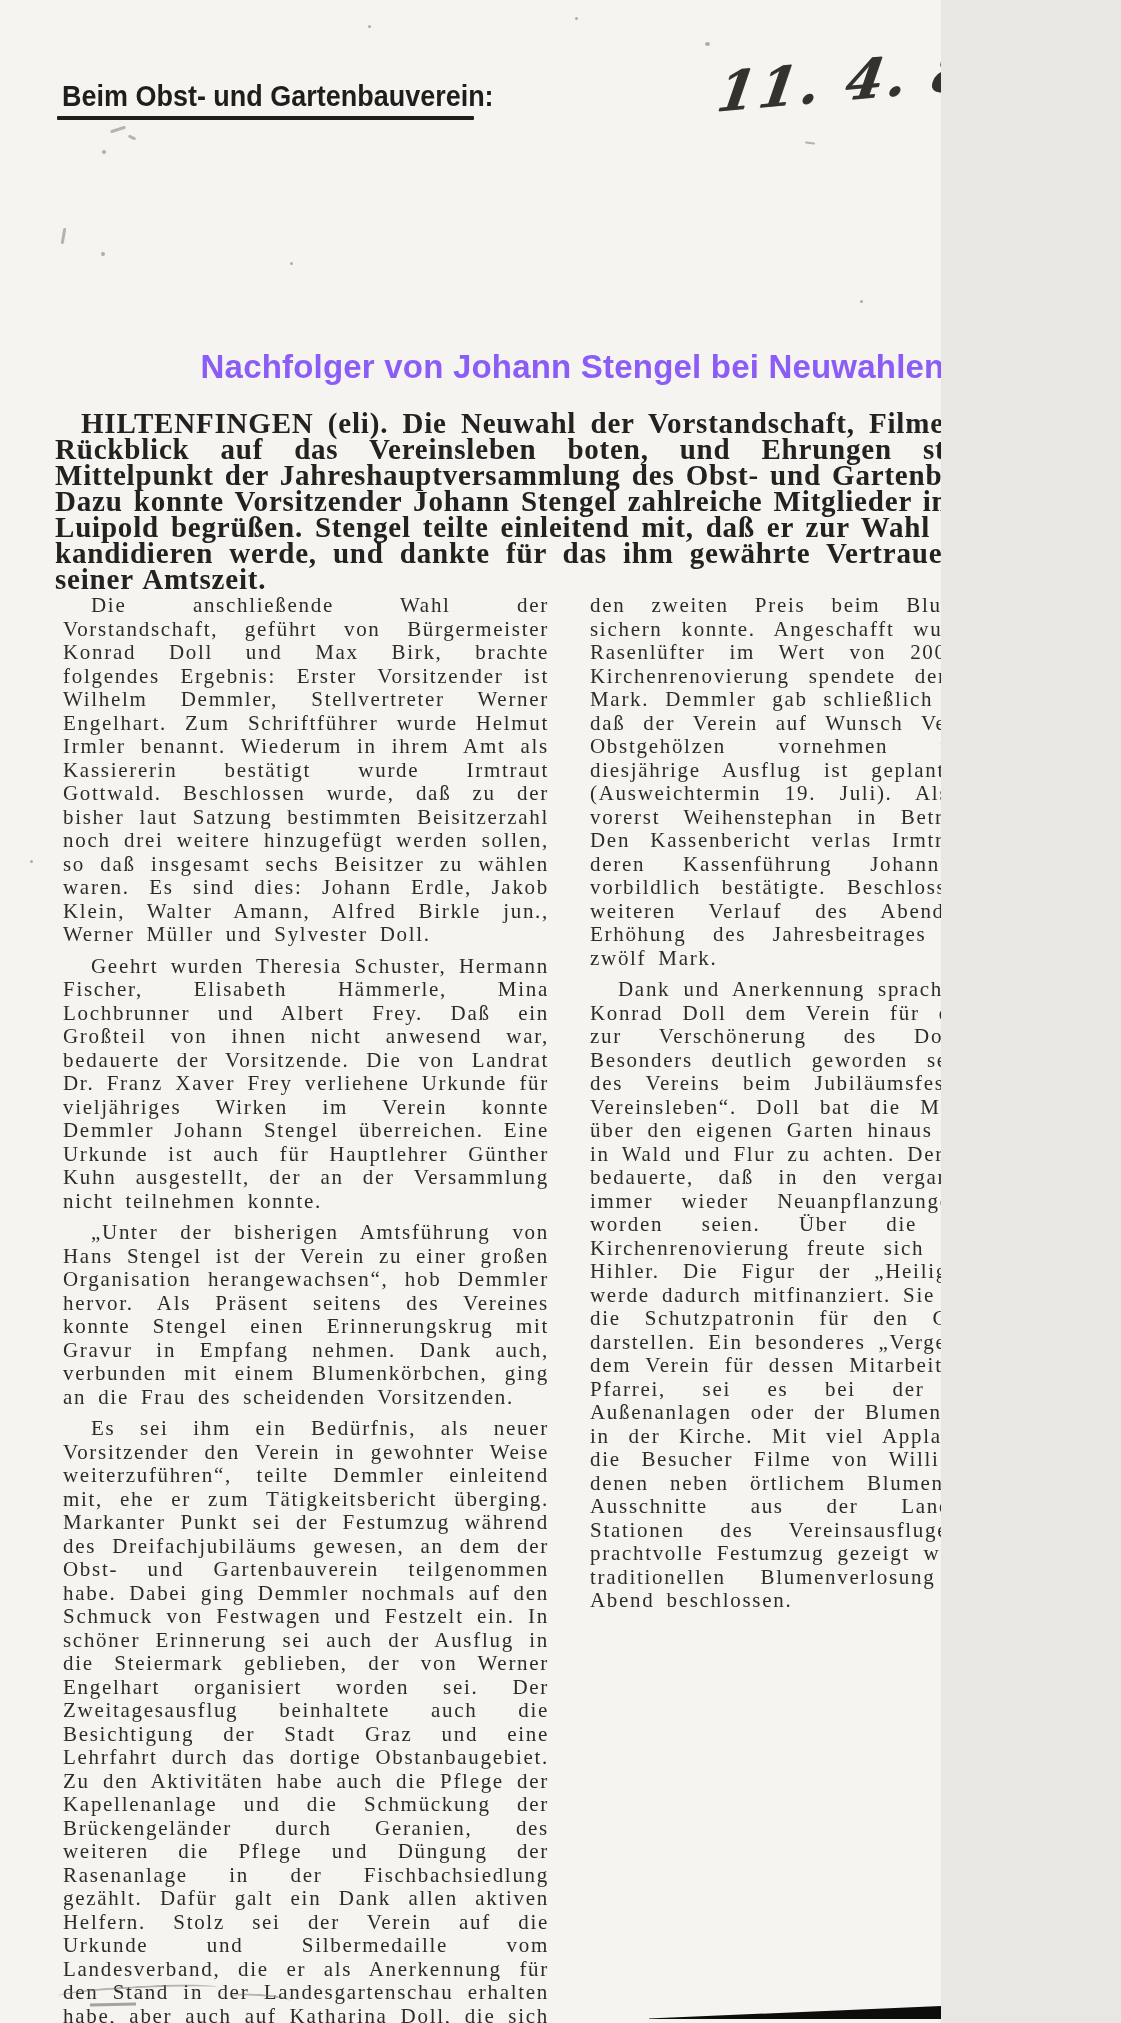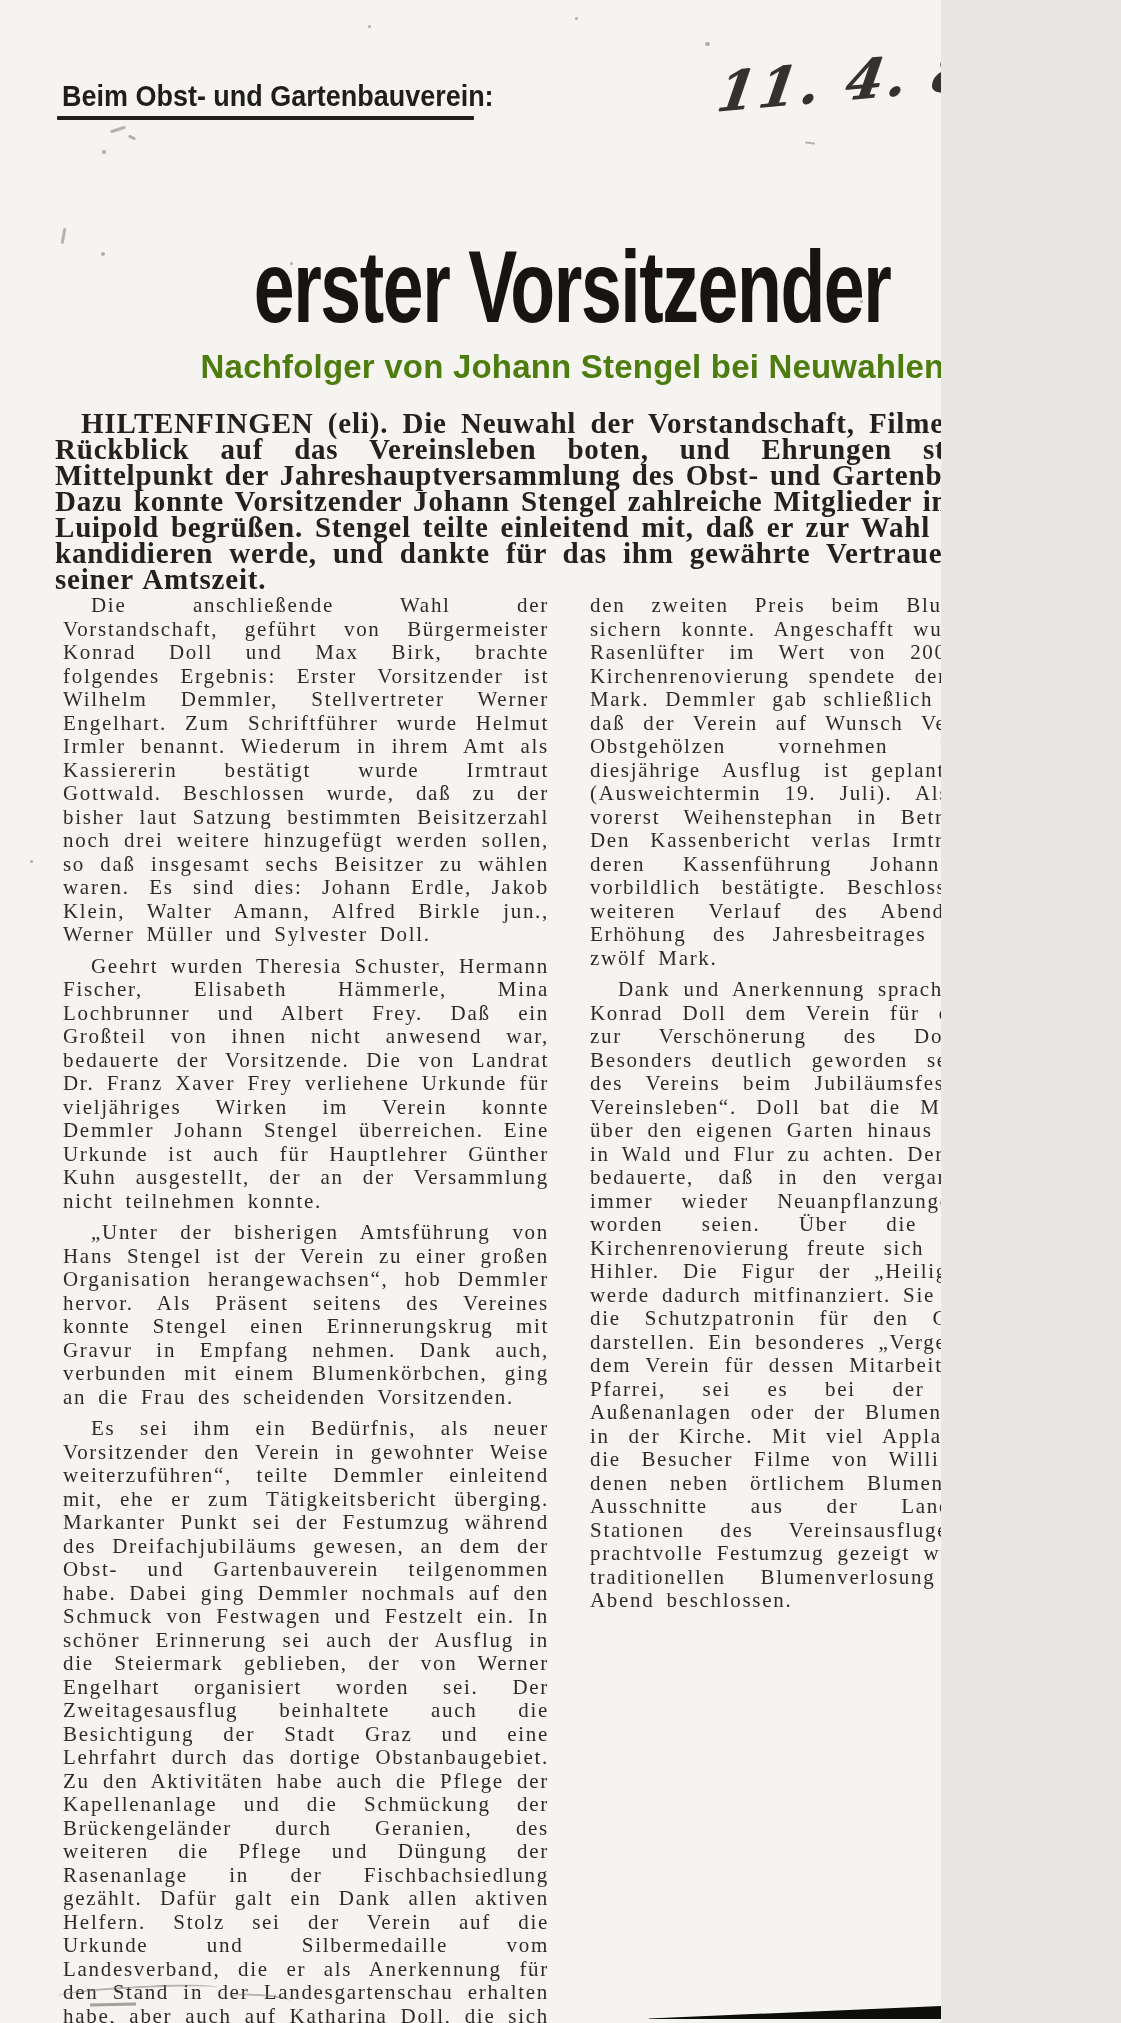--- a/index.html
+++ b/index.html
@@ -73,21 +73,21 @@
   .headline-line.l2 { top: 236px; }
 
   .subhead {
     position: absolute;
     left: 55px; top: 348px;
     width: 1035px;
     text-align: center;
     font-family: "Liberation Sans", sans-serif;
     font-weight: bold;
     font-size: 33px;
-    color: #4d7c0f;
+    color: #8b5cf6;
     letter-spacing: 0.2px;
     white-space: nowrap;
   }
 
   
   .lead {
     position: absolute;
     left: 55px; top: 410px;
     width: 1035px;
     font-family: "Liberation Serif", serif;
@@ -156,23 +156,20 @@
 </head>
 <body>
 
 <div class="scan-page">
 
   <div class="kicker">Beim Obst- und Gartenbauverein:</div>
   <div class="kicker-underline"></div>
 
   <div class="handwritten-date">11. 4. 86</div>
 
-  <div class="headline-line l2">
-    <span>erster Vorsitzender</span>
-  </div>
 
   <div class="subhead">Nachfolger von Johann Stengel bei Neuwahlen</div>
 
   <p class="lead">HILTENFINGEN (eli). Die Neuwahl der Vorstandschaft, Filme, die einen Rückblick auf das Vereinsleben boten, und Ehrungen standen im Mittelpunkt der Jahreshauptversammlung des Obst- und Gartenbauvereines. Dazu konnte Vorsitzender Johann Stengel zahlreiche Mitglieder im Gasthaus Luipold begrüßen. Stengel teilte einleitend mit, daß er zur Wahl nicht mehr kandidieren werde, und dankte für das ihm gewährte Vertrauen während seiner Amtszeit.</p>
 
   <div class="column left">
     <p>Die anschließende Wahl der Vorstandschaft, geführt von Bürgermeister Konrad Doll und Max Birk, brachte folgendes Ergebnis: Erster Vorsitzender ist Wilhelm Demmler, Stellvertreter Werner Engelhart. Zum Schriftführer wurde Helmut Irmler benannt. Wiederum in ihrem Amt als Kassiererin bestätigt wurde Irmtraut Gottwald. Beschlossen wurde, daß zu der bisher laut Satzung bestimmten Beisitzerzahl noch drei weitere hinzugefügt werden sollen, so daß insgesamt sechs Beisitzer zu wählen waren. Es sind dies: Johann Erdle, Jakob Klein, Walter Amann, Alfred Birkle jun., Werner Müller und Sylvester Doll.</p>
     <p>Geehrt wurden Theresia Schuster, Hermann Fischer, Elisabeth Hämmerle, Mina Lochbrunner und Albert Frey. Daß ein Großteil von ihnen nicht anwesend war, bedauerte der Vorsitzende. Die von Landrat Dr. Franz Xaver Frey verliehene Urkunde für vieljähriges Wirken im Verein konnte Demmler Johann Stengel überreichen. Eine Urkunde ist auch für Hauptlehrer Günther Kuhn ausgestellt, der an der Versammlung nicht teilnehmen konnte.</p>
     <p>„Unter der bisherigen Amtsführung von Hans Stengel ist der Verein zu einer großen Organisation herangewachsen“, hob Demmler hervor. Als Präsent seitens des Vereines konnte Stengel einen Erinnerungskrug mit Gravur in Empfang nehmen. Dank auch, verbunden mit einem Blumenkörbchen, ging an die Frau des scheidenden Vorsitzenden.</p>
     <p>Es sei ihm ein Bedürfnis, als neuer Vorsitzender den Verein in gewohnter Weise weiterzuführen“, teilte Demmler einleitend mit, ehe er zum Tätigkeitsbericht überging. Markanter Punkt sei der Festumzug während des Dreifachjubiläums gewesen, an dem der Obst- und Gartenbauverein teilgenommen habe. Dabei ging Demmler nochmals auf den Schmuck von Festwagen und Festzelt ein. In schöner Erinnerung sei auch der Ausflug in die Steiermark geblieben, der von Werner Engelhart organisiert worden sei. Der Zweitagesausflug beinhaltete auch die Besichtigung der Stadt Graz und eine Lehrfahrt durch das dortige Obstanbaugebiet. Zu den Aktivitäten habe auch die Pflege der Kapellenanlage und die Schmückung der Brückengeländer durch Geranien, des weiteren die Pflege und Düngung der Rasenanlage in der Fischbachsiedlung gezählt. Dafür galt ein Dank allen aktiven Helfern. Stolz sei der Verein auf die Urkunde und Silbermedaille vom Landesverband, die er als Anerkennung für den Stand in der Landesgartenschau erhalten habe, aber auch auf Katharina Doll, die sich unter 34 Bewerbern</p>

